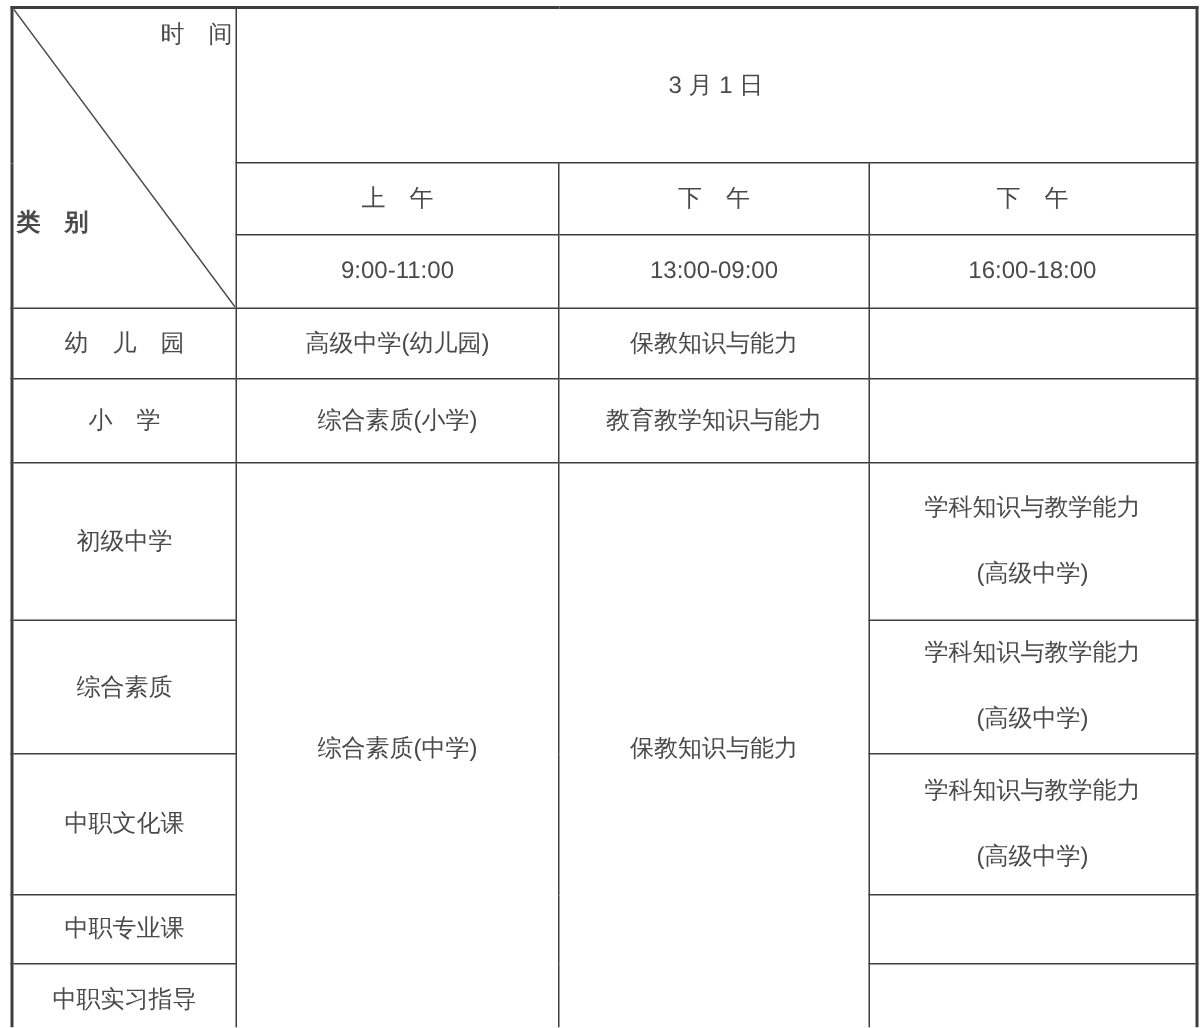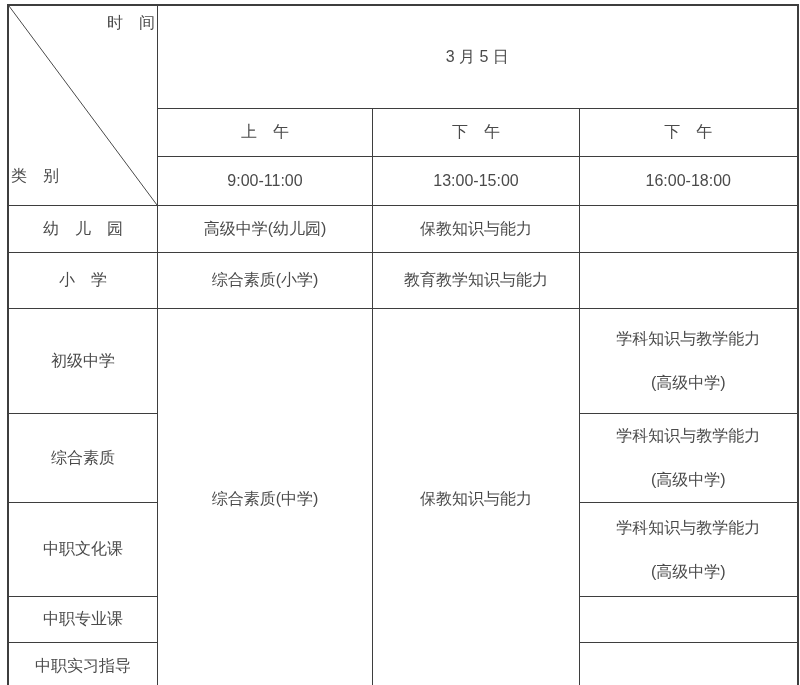--- a/index.html
+++ b/index.html
@@ -52,22 +52,23 @@
   }
   .corner-time {
     position: absolute;
     top: 7px;
     right: 2px;
     white-space: nowrap;
   }
   .corner-cat {
     position: absolute;
     left: 2px;
-    bottom: 18px;
+    bottom: 46px;
     white-space: nowrap;
+    font-weight: bold;
   }
   .twoline .line {
     display: block;
     line-height: 44px;
     text-align: center;
   }
 </style>
 </head>
 <body>
 
@@ -83,30 +84,30 @@
       <tr style="height:103px">
         <td rowspan="3">
           <div class="corner-box">
             <svg class="diag" viewBox="0 0 100 100" preserveAspectRatio="none">
               <line x1="0" y1="0" x2="100" y2="100" vector-effect="non-scaling-stroke"></line>
             </svg>
             <span class="corner-time">时　间</span>
             <span class="corner-cat">类　别</span>
           </div>
         </td>
-        <td colspan="3">3 月 5 日</td>
+        <td colspan="3">3 月 1 日</td>
       </tr>
       <tr style="height:47px">
         <td>上　午</td>
         <td>下　午</td>
         <td>下　午</td>
       </tr>
       <tr style="height:49px">
         <td>9:00-11:00</td>
-        <td>13:00-15:00</td>
+        <td>13:00-09:00</td>
         <td>16:00-18:00</td>
       </tr>
       <tr style="height:47px">
         <td>幼　儿　园</td>
         <td>高级中学(幼儿园)</td>
         <td>保教知识与能力</td>
         <td></td>
       </tr>
       <tr style="height:56px">
         <td>小　学</td>

